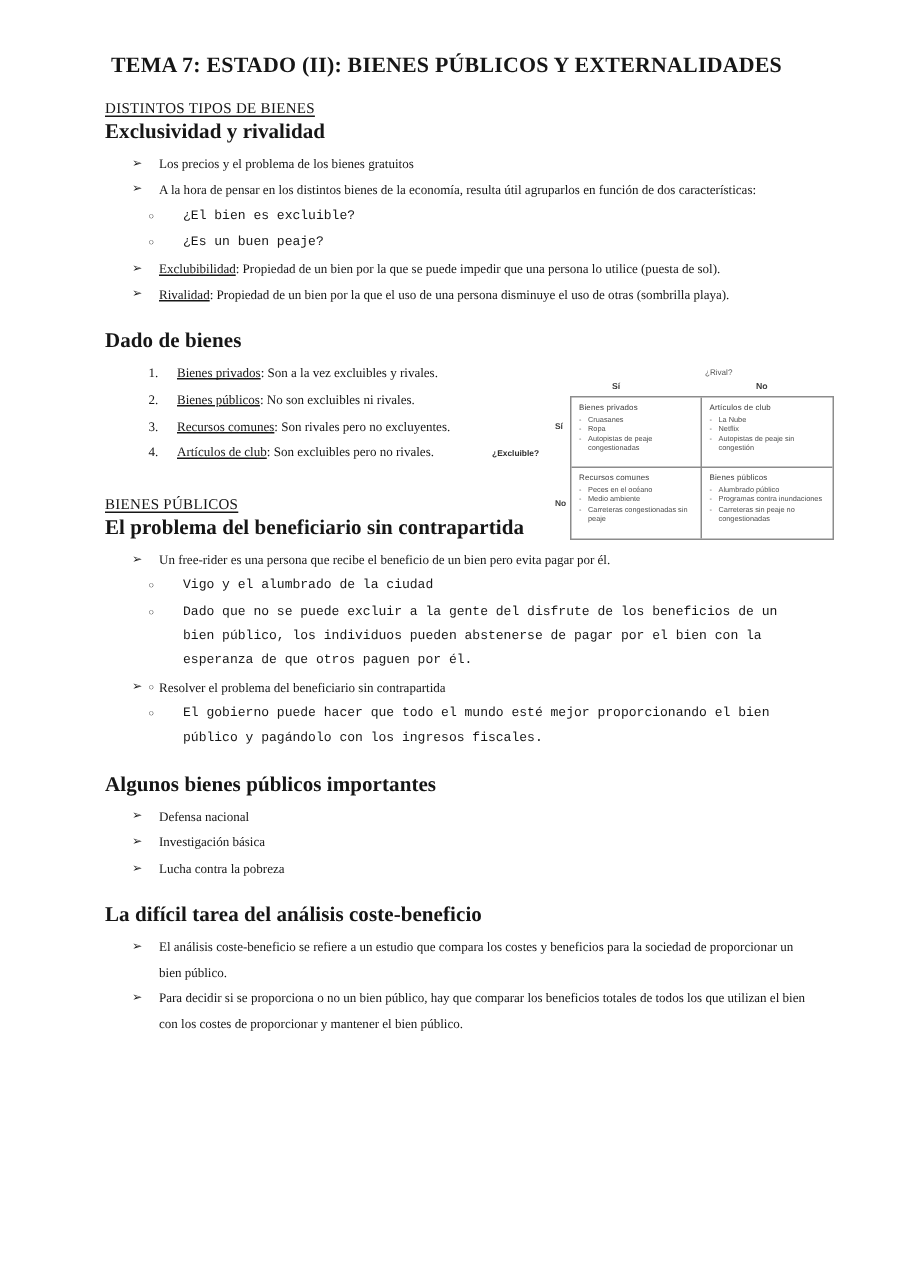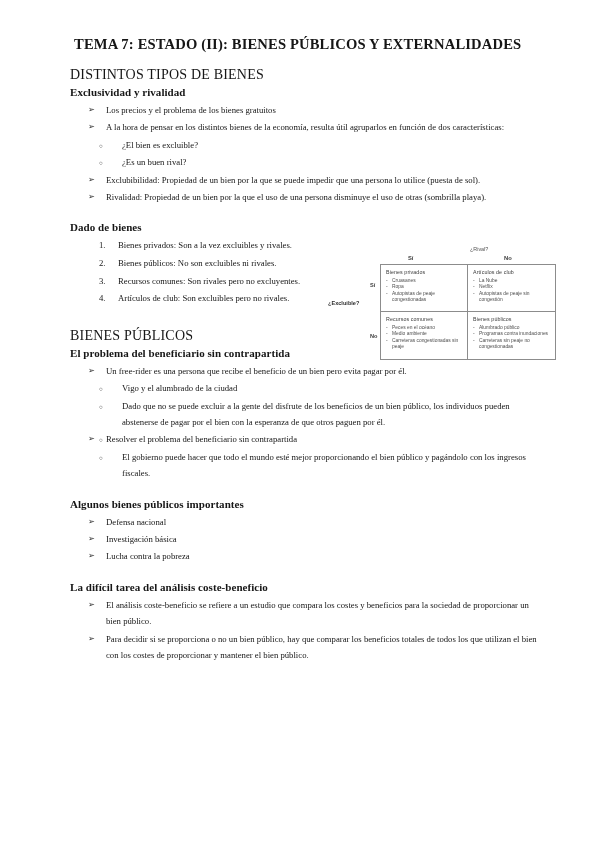--- a/index.html
+++ b/index.html
@@ -27,27 +27,28 @@
   
   .doc-title {
     font-size: 14.6px;
     letter-spacing: 0.15px;
     margin: 6px 0 14px 4px;
     white-space: nowrap;
   }
 
   
   .section-head {
-    font-size: 14px;
+    font-size: 10px;
+    text-decoration: underline;
     text-underline-offset: 1.5px;
     margin: 0 0 3px 0;
     letter-spacing: 0.2px;
   }
   .sub-head {
-    font-size: 11px;
+    font-size: 14px;
     font-weight: bold;
     margin: 0 0 4px 0;
     letter-spacing: 0.05px;
   }
   .spacer-md { height: 15px; }
   .spacer-lg { height: 20px; }
 
   
   ul.lvl1, ul.lvl2, ol.nums {
     list-style: none;
@@ -70,41 +71,42 @@
   }
   ul.lvl2 {
     margin-top: 1px;
   }
   ul.lvl2 > li {
     position: relative;
     font-size: 8.7px;
     line-height: 16.4px;
     padding-left: 52px;
     margin-bottom: 1px;
+    font-family: Liberation Mono, monospace;
   }
   ul.lvl2 > li > .bullet-circle {
     position: absolute;
     left: 29px;
     top: 0;
     font-size: 6.2px;
     line-height: 17.6px;
   }
   ol.nums > li {
     position: relative;
     font-size: 8.7px;
     line-height: 17.6px;
     padding-left: 48px;
   }
   ol.nums > li > .num {
     position: absolute;
     left: 29px;
     top: 0;
     font-size: 8.7px;
   }
-  .u { text-underline-offset: 1.4px; }
+  .u { text-decoration: underline; text-underline-offset: 1.4px; }
 
   
   .matrix-figure {
     position: absolute;
     left: 332px;
     top: 246px;
     width: 224px;
     height: 116px;
     font-family: "Liberation Sans", "DejaVu Sans", sans-serif;
     color: #4a4a4a;
@@ -218,21 +220,21 @@
     </li>
   </ul>
 
   <ul class="lvl2">
     <li>
       <span class="bullet-circle">○</span>
       <span>¿El bien es excluible?</span>
     </li>
     <li>
       <span class="bullet-circle">○</span>
-      <span>¿Es un buen rival?</span>
+      <span>¿Es un buen peaje?</span>
     </li>
   </ul>
 
   <ul class="lvl1">
     <li>
       <span class="bullet-arrow">➢</span>
       <span class="u">Exclubibilidad</span><span>: Propiedad de un bien por la que se puede impedir que una persona lo utilice (puesta de sol).</span>
     </li>
     <li>
       <span class="bullet-arrow">➢</span>

